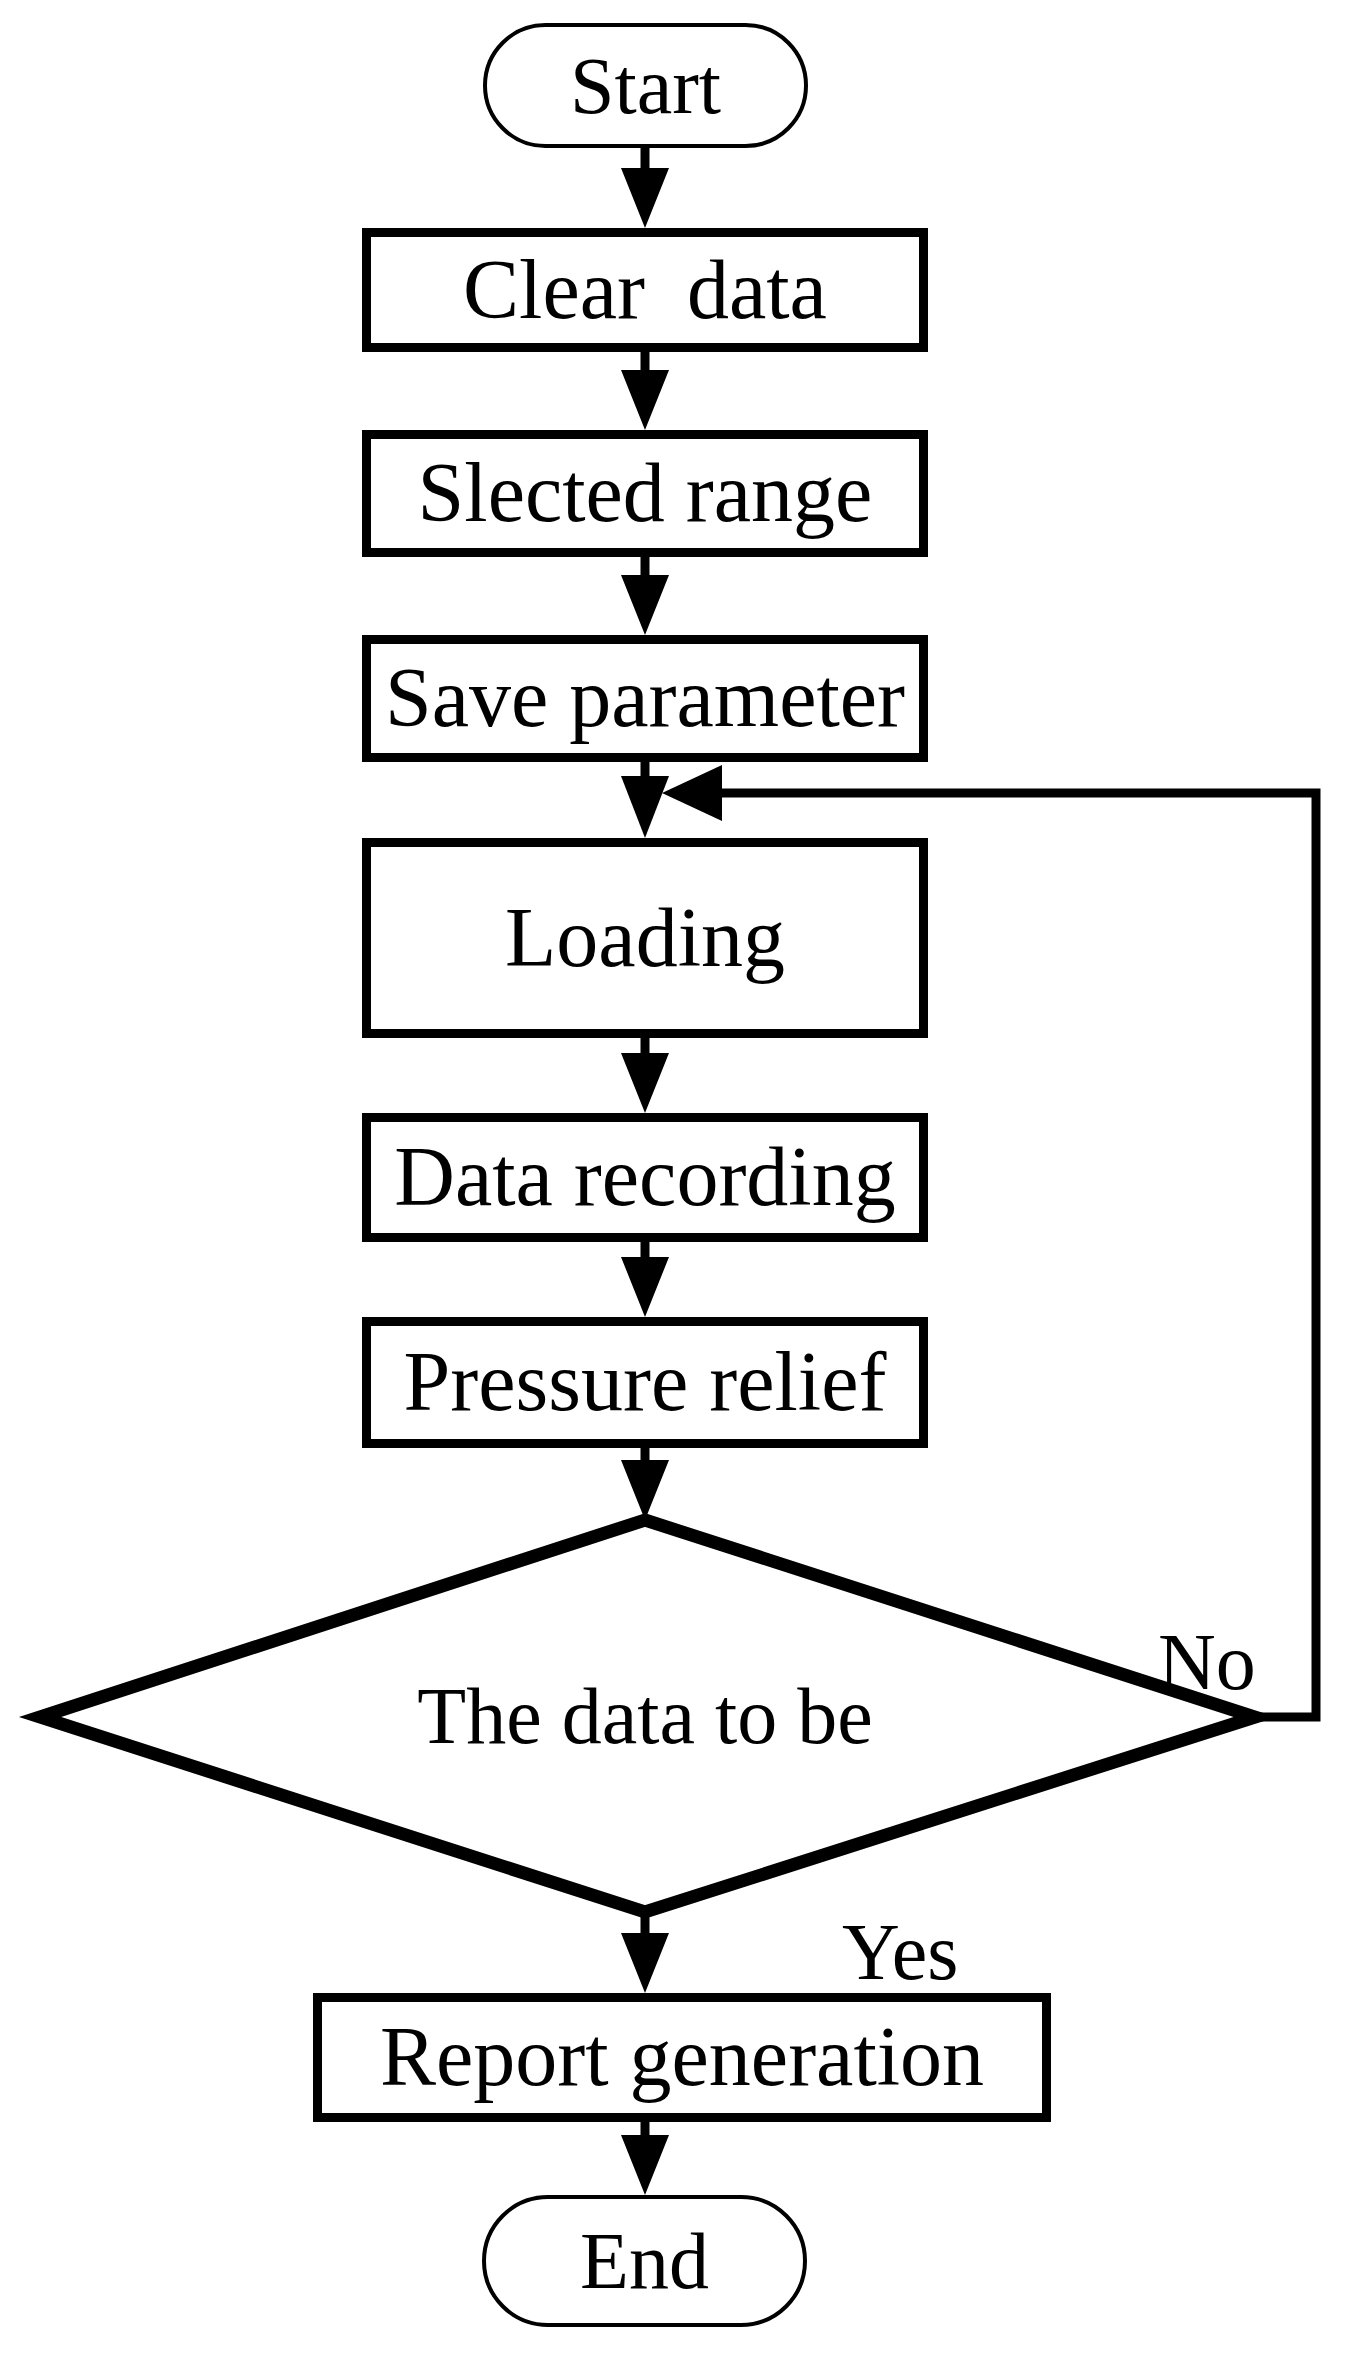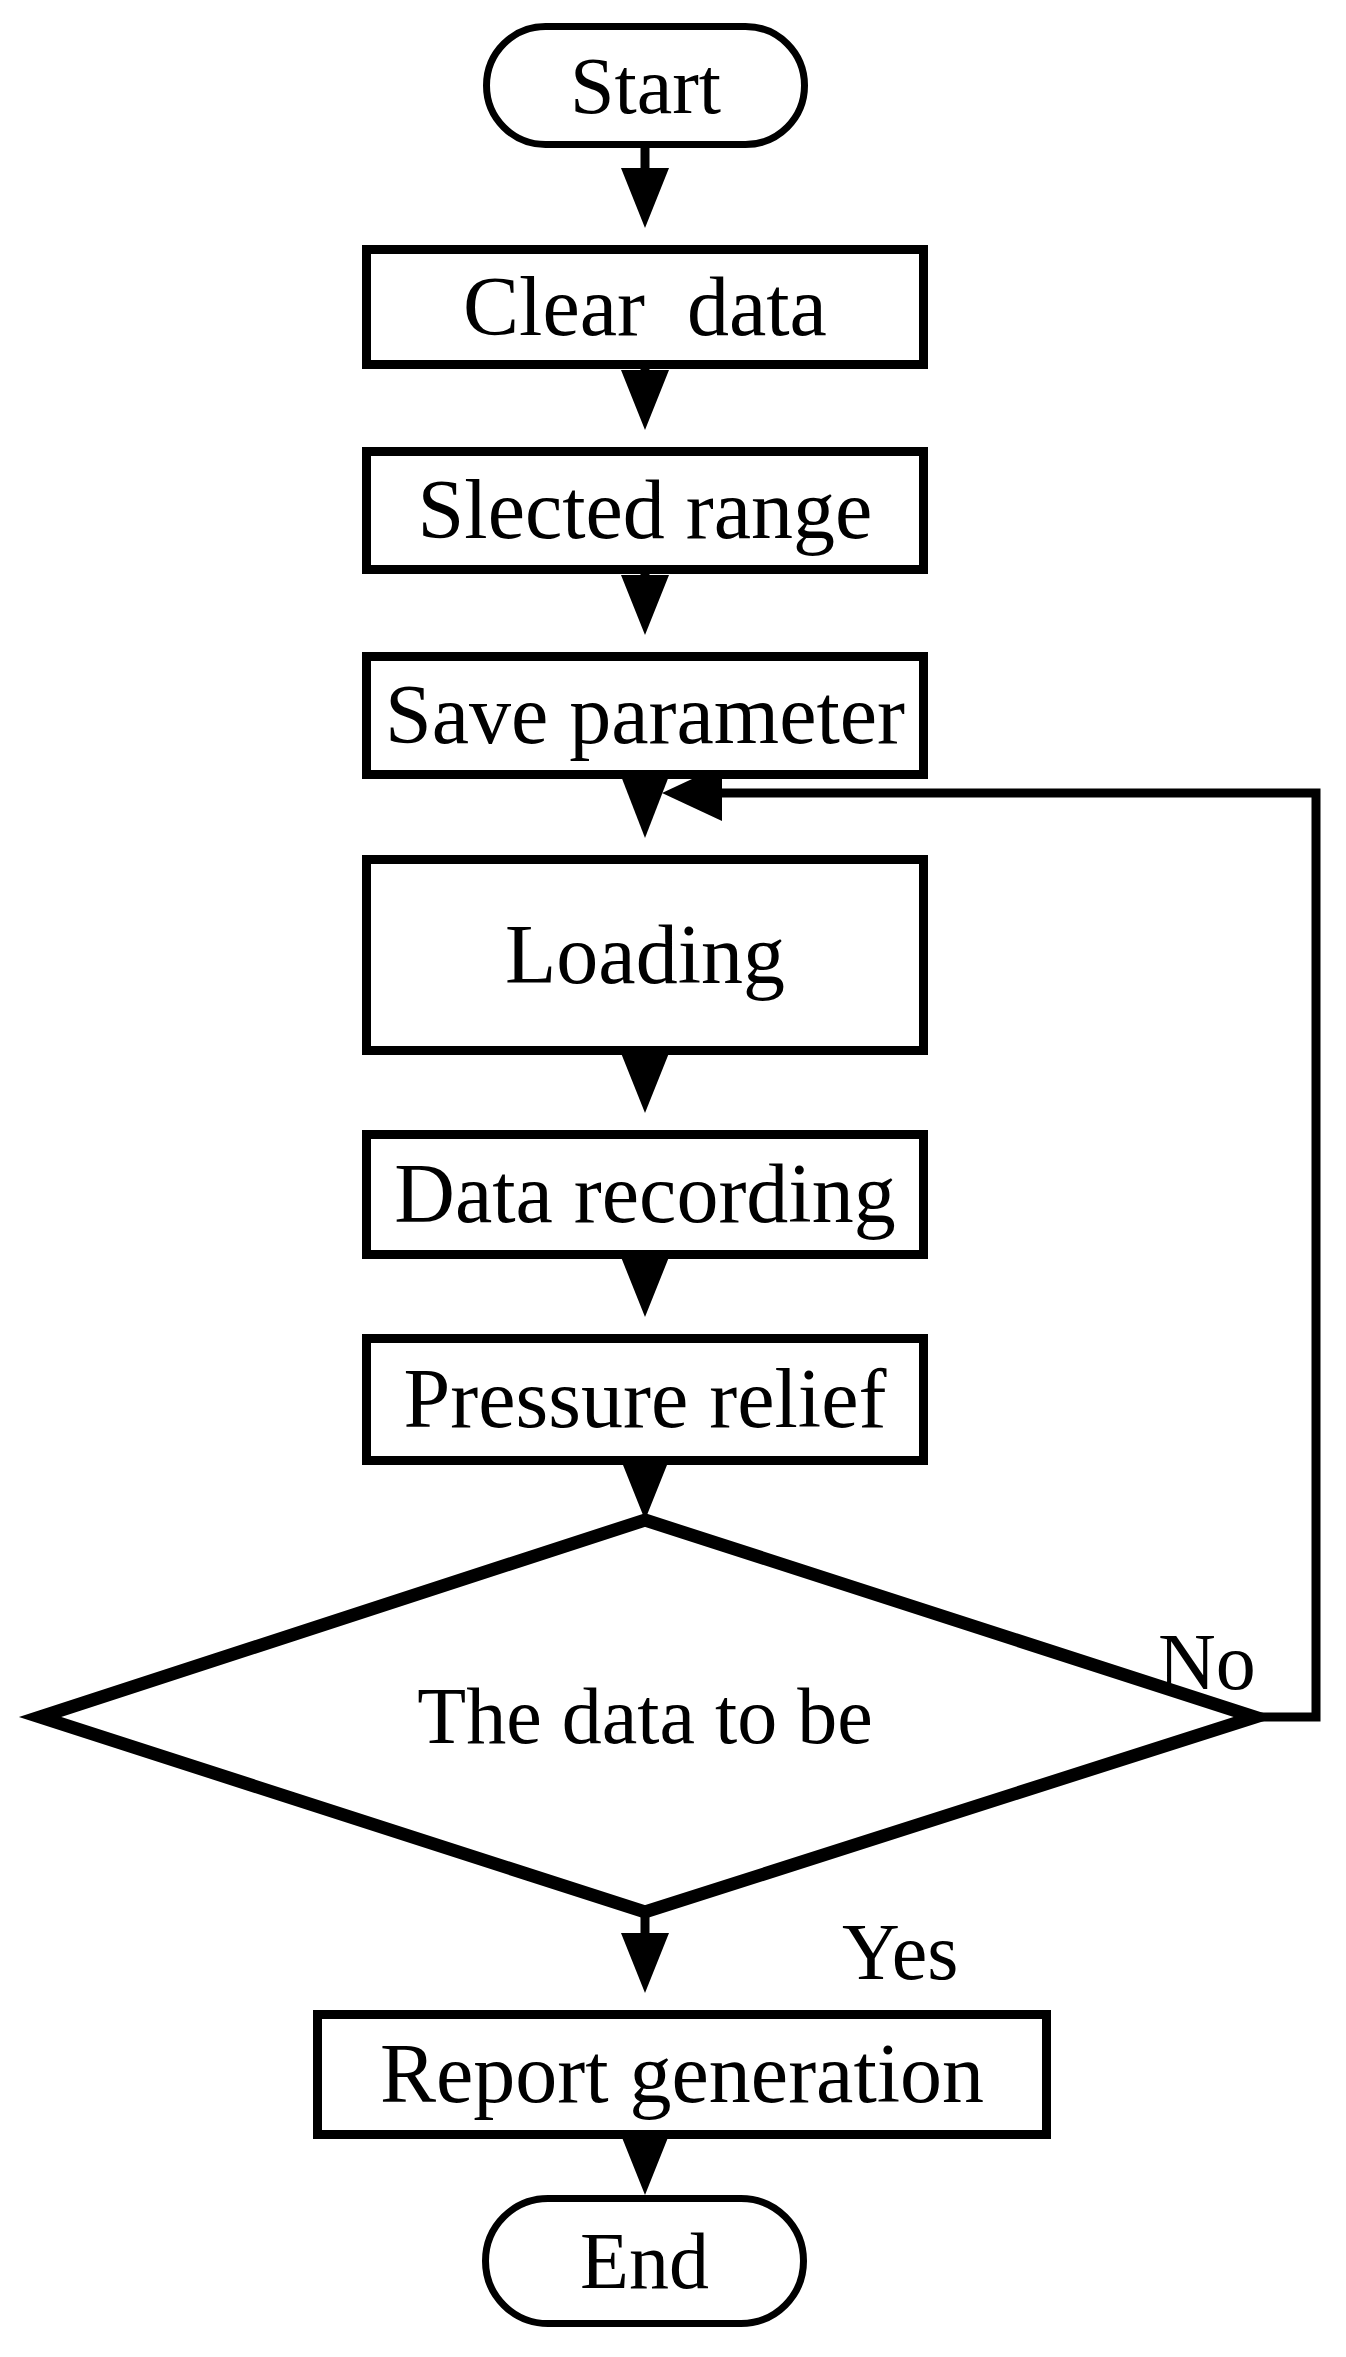--- a/index.html
+++ b/index.html
@@ -18,23 +18,23 @@
     box-sizing: border-box;
     display: flex;
     flex-direction: column;
     align-items: center;
     justify-content: center;
     text-align: center;
     background: #ffffff;
     font-size: 84px;
     line-height: 1.1;
   }
-  .rect { border: 9px solid #000000; margin-top: 17px; }
+  .rect { border: 9px solid #000000; }
   .terminator {
-    border: 7px solid #000000;
+    border: 4px solid #000000;
     border-radius: 70px;
     font-size: 80px;
   }
   .label { white-space: pre; }
   .decision-text {
     position: absolute;
     display: flex;
     flex-direction: column;
     align-items: center;
     justify-content: center;

